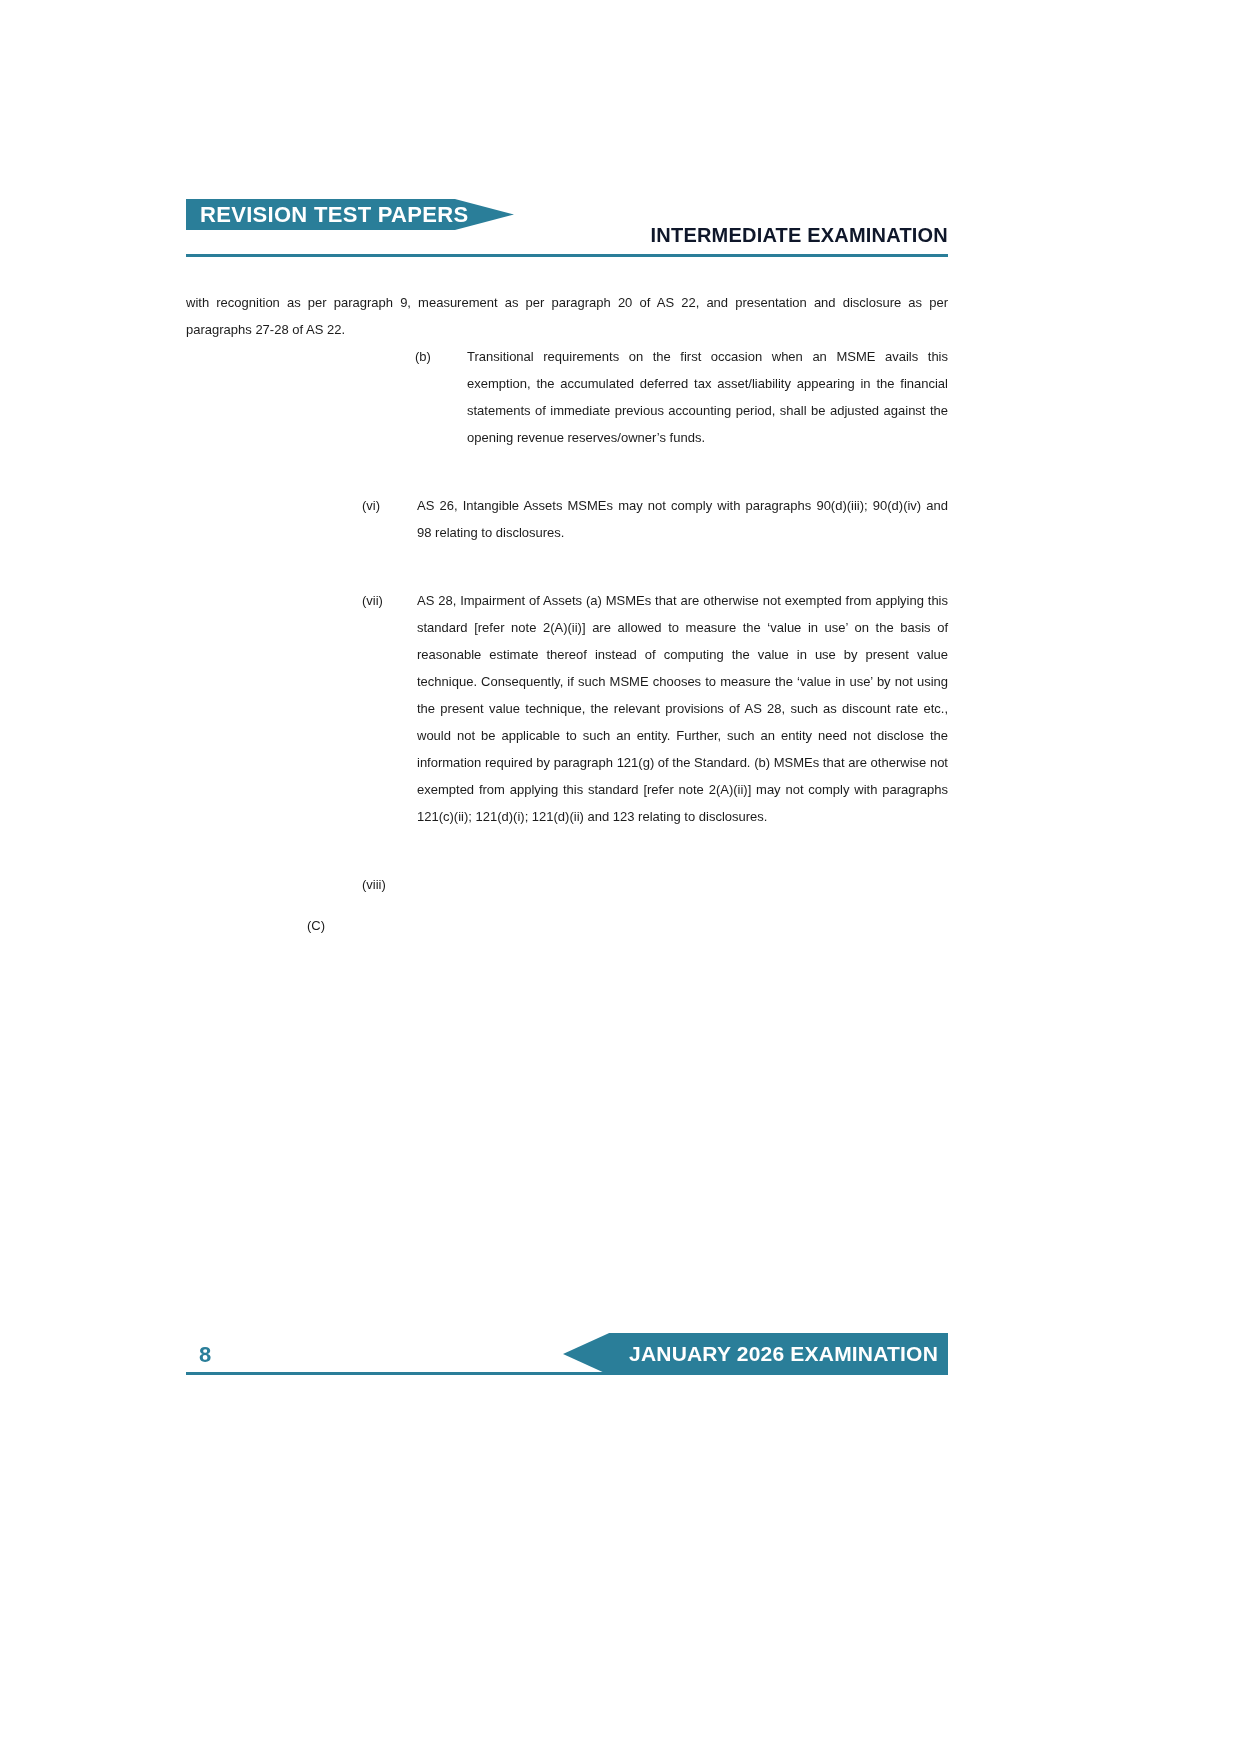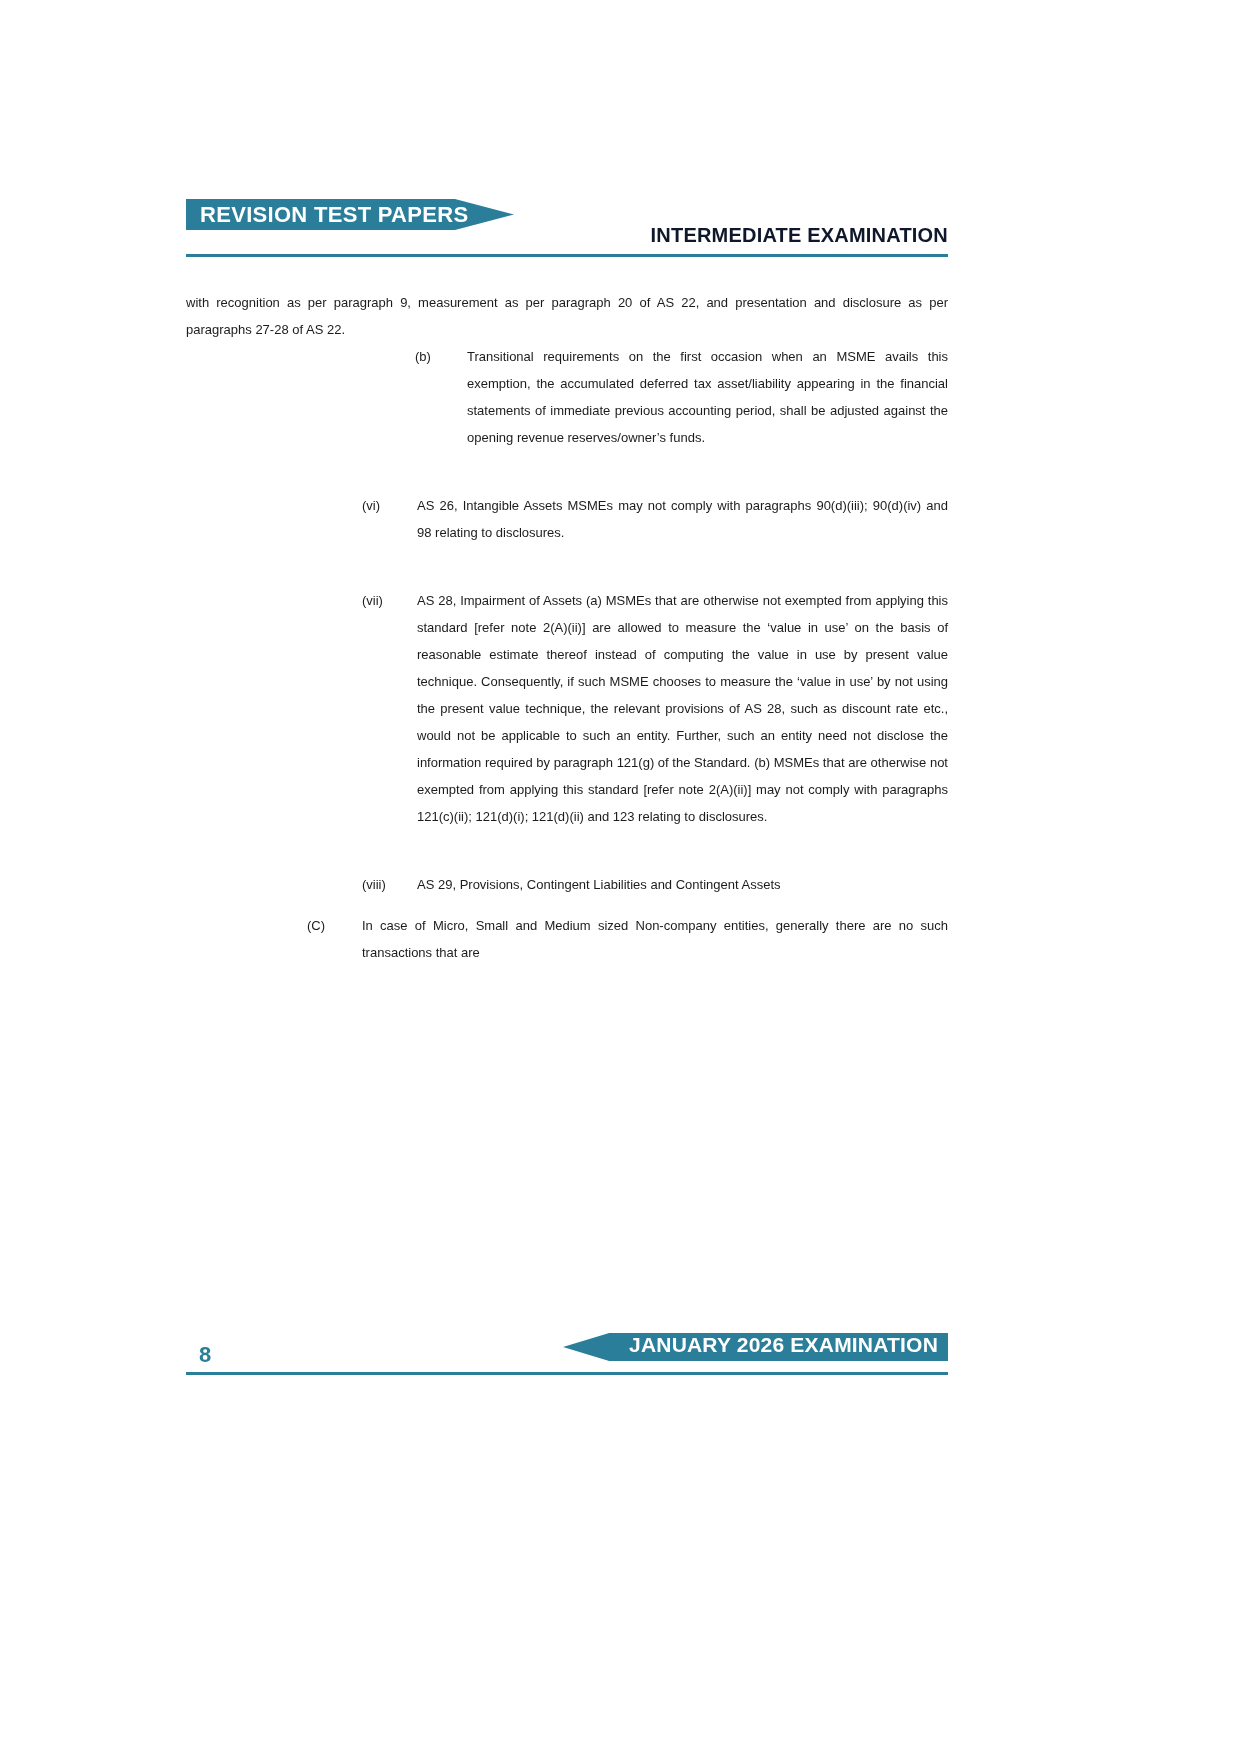--- a/index.html
+++ b/index.html
@@ -81,24 +81,25 @@
     top: 1342px;
     font-size: 22px;
     font-weight: 700;
     color: #2a7e99;
   }
   .footer-banner {
     position: absolute;
     top: 1333px;
     right: 293px;
     width: 385px;
-    height: 28px;
+    height: 42px;
     background: #2a7e99;
     clip-path: polygon(0 50%, 12% 0, 100% 0, 100% 100%, 12% 100%);
     display: flex;
+    align-items: center;
     justify-content: flex-end;
   }
   .footer-banner .banner-text {
     color: #ffffff;
     font-weight: 700;
     font-size: 21px;
     padding-right: 10px;
     letter-spacing: 0.2px;
     white-space: nowrap;
   }
@@ -136,27 +137,25 @@
       <p class="item-text">AS 26, Intangible Assets MSMEs may not comply with paragraphs 90(d)(iii); 90(d)(iv) and 98 relating to disclosures.</p>
     </div>
 
     <div class="row lvl-list">
       <span class="item-label">(vii)</span>
       <p class="item-text">AS 28, Impairment of Assets (a) MSMEs that are otherwise not exempted from applying this standard [refer note 2(A)(ii)] are allowed to measure the ‘value in use’ on the basis of reasonable estimate thereof instead of computing the value in use by present value technique. Consequently, if such MSME chooses to measure the ‘value in use’ by not using the present value technique, the relevant provisions of AS 28, such as discount rate etc., would not be applicable to such an entity. Further, such an entity need not disclose the information required by paragraph 121(g) of the Standard. (b) MSMEs that are otherwise not exempted from applying this standard [refer note 2(A)(ii)] may not comply with paragraphs 121(c)(ii); 121(d)(i); 121(d)(ii) and 123 relating to disclosures.</p>
     </div>
 
     <div class="row lvl-list">
       <span class="item-label">(viii)</span>
-      <p class="item-text">AS 29, Provisions, Contingent Liabilities and Contingent Assets</p>
     </div>
 
 
     <div class="row lvl-c">
       <span class="item-label">(C)</span>
-      <p class="item-text">In case of Micro, Small and Medium sized Non-company entities, generally there are no such transactions that are</p>
     </div>
 
   </div>
 
   <div class="page-number">8</div>
   <div class="footer-banner">
     <span class="banner-text">JANUARY 2026 EXAMINATION</span>
   </div>
   <div class="footer-rule"></div>
 

